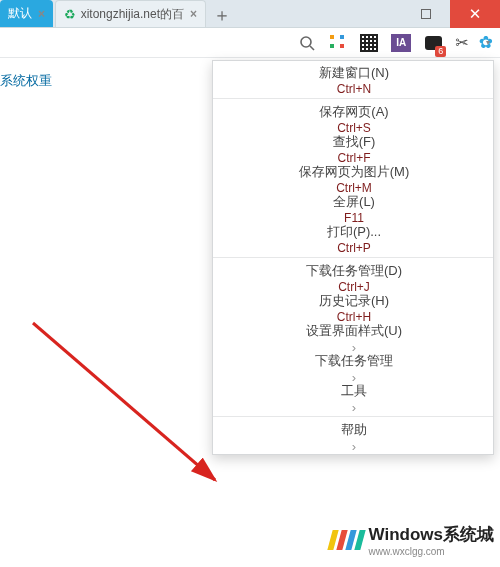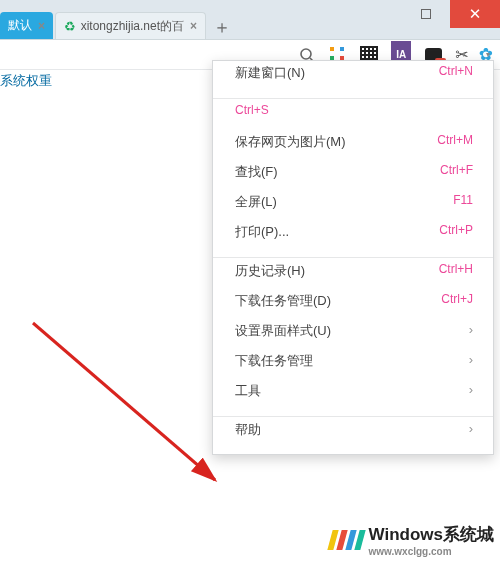--- a/index.html
+++ b/index.html
@@ -4,21 +4,21 @@
   <style>
     * { margin:0; padding:0; box-sizing:border-box; }
     body {
       width:500px; height:567px;
       font-family:"Microsoft YaHei", Arial, sans-serif;
       font-size:13px; color:#333; background:#fff;
       position:relative; overflow:hidden;
     }
     
     .tabs-bar{
-      height:40px; display:flex; align-items:flex-end;
+      height:28px; display:flex; align-items:flex-end;
       background:#dfe7ed; border-bottom:1px solid #cfd8dc;
       padding:0 4px 0 0; position:relative;
     }
     .tab{
       height:27px; display:flex; align-items:center;
       padding:0 8px; font-size:12px; color:#555;
       border-radius:4px 4px 0 0; margin-right:2px;
       position:relative;
     }
     .tab-active{ background:#2aa8e0; color:#fff; }
@@ -44,54 +44,54 @@
       height:30px; border-bottom:1px solid #e6e8ea;
       display:flex; justify-content:flex-end; align-items:center;
       padding:0 10px; gap:13px; background:#fff; position:relative;
     }
     .tool-icon{ width:18px; height:18px; display:flex; align-items:center; justify-content:center;}
     .icon-grid span{display:block;width:4px;height:4px;}
     .icon-grid{width:16px;height:16px;display:grid;grid-template-columns:1fr 1fr; grid-template-rows:1fr 1fr; gap:3px;}
     .qr{width:18px;height:18px;background:
          repeating-linear-gradient(0deg,#222 0 2px, transparent 2px 4px),
          repeating-linear-gradient(90deg,#222 0 2px, transparent 2px 4px);}
-    .ia-badge{width:20px;height:28px;background:#6a4c93;color:#fff;font-size:10px;font-weight:bold;display:flex;align-items:center;justify-content:center;}
+    .ia-badge{width:20px;height:18px;background:#6a4c93;color:#fff;font-size:10px;font-weight:bold;display:flex;align-items:center;justify-content:center;}
     .msg-icon{position:relative;}
     .msg-icon .bub{width:17px;height:14px;background:#222;border-radius:3px;position:relative;}
     .msg-icon .badge{position:absolute;right:-4px;bottom:-5px;background:#e24a3d;color:#fff;font-size:9px;padding:0 3px;border-radius:2px;line-height:11px;}
     .scissors{font-size:16px;color:#444;}
     .chev{font-size:8px;color:#888;margin-left:-8px;}
     .gear{color:#2ea7e0;font-size:17px;}
     .left-text{position:absolute;left:0;top:72px;font-size:13px;color:#0369a1;}
     
     .menu{
       position:absolute; top:60px; right:6px; width:282px;
       background:#fff; border:1px solid #d6d8da;
       box-shadow:0 4px 12px rgba(0,0,0,0.18);
       padding:3px 0;
     }
     .menu-item{
-      display:flex; justify-content:space-between;
+      display:flex; align-items:center; justify-content:space-between;
       height:30px; padding:0 20px 0 22px;
-      font-size:13px; color:#444;
-    }
-    .menu-item .shortcut{color:#ec4899;font-size:12px;}
+      font-size:13px; color:#444;flex-direction:column;
+    }
+    .menu-item .shortcut{color:#7f1d1d;font-size:12px;}
     .menu-item .sub{color:#999;font-size:13px;}
     .sep{height:1px;background:#e6e7e8;margin:4px 0;}
     
     .arrow{position:absolute;left:30px;top:320px;pointer-events:none;}
     
     .watermark{
       position:absolute; right:6px; bottom:10px;
       display:flex; align-items:center; gap:6px;
       font-size:17px; font-weight:600; color:#222;
     }
     .watermark .bars{display:flex;gap:3px;}
     .watermark .bars i{display:block;width:6px;height:20px;transform:skewX(-15deg);}
-    .watermark .sub{font-size:10px;color:#888;font-weight:bold;}
+    .watermark .sub{font-size:10px;color:#888;font-weight:normal;}
   </style>
 </head>
 <body>
 
 <div class="tabs-bar">
   <div class="tab tab-active">
     <span>默认</span>
     <span class="tab-close">×</span>
   </div>
   <div class="tab tab-inactive">
@@ -147,46 +147,47 @@
 
 <div class="left-text">系统权重</div>
 
 <div class="menu" id="menu">
     <div class="menu-item">
       <span>新建窗口(N)</span>
       <span class="shortcut">Ctrl+N</span>
     </div>
     <div class="sep"></div>
     <div class="menu-item">
+      <span>保存网页(A)</span>
       <span class="shortcut">Ctrl+S</span>
+    </div>
+    <div class="menu-item">
+      <span>查找(F)</span>
+      <span class="shortcut">Ctrl+F</span>
     </div>
     <div class="menu-item">
       <span>保存网页为图片(M)</span>
       <span class="shortcut">Ctrl+M</span>
     </div>
     <div class="menu-item">
-      <span>查找(F)</span>
-      <span class="shortcut">Ctrl+F</span>
-    </div>
-    <div class="menu-item">
       <span>全屏(L)</span>
       <span class="shortcut">F11</span>
     </div>
     <div class="menu-item">
       <span>打印(P)...</span>
       <span class="shortcut">Ctrl+P</span>
     </div>
     <div class="sep"></div>
     <div class="menu-item">
+      <span>下载任务管理(D)</span>
+      <span class="shortcut">Ctrl+J</span>
+    </div>
+    <div class="menu-item">
       <span>历史记录(H)</span>
       <span class="shortcut">Ctrl+H</span>
-    </div>
-    <div class="menu-item">
-      <span>下载任务管理(D)</span>
-      <span class="shortcut">Ctrl+J</span>
     </div>
     <div class="menu-item">
       <span>设置界面样式(U)</span>
       <span class="sub">›</span>
     </div>
     <div class="menu-item">
       <span>下载任务管理</span>
       <span class="sub">›</span>
     </div>
     <div class="menu-item">

